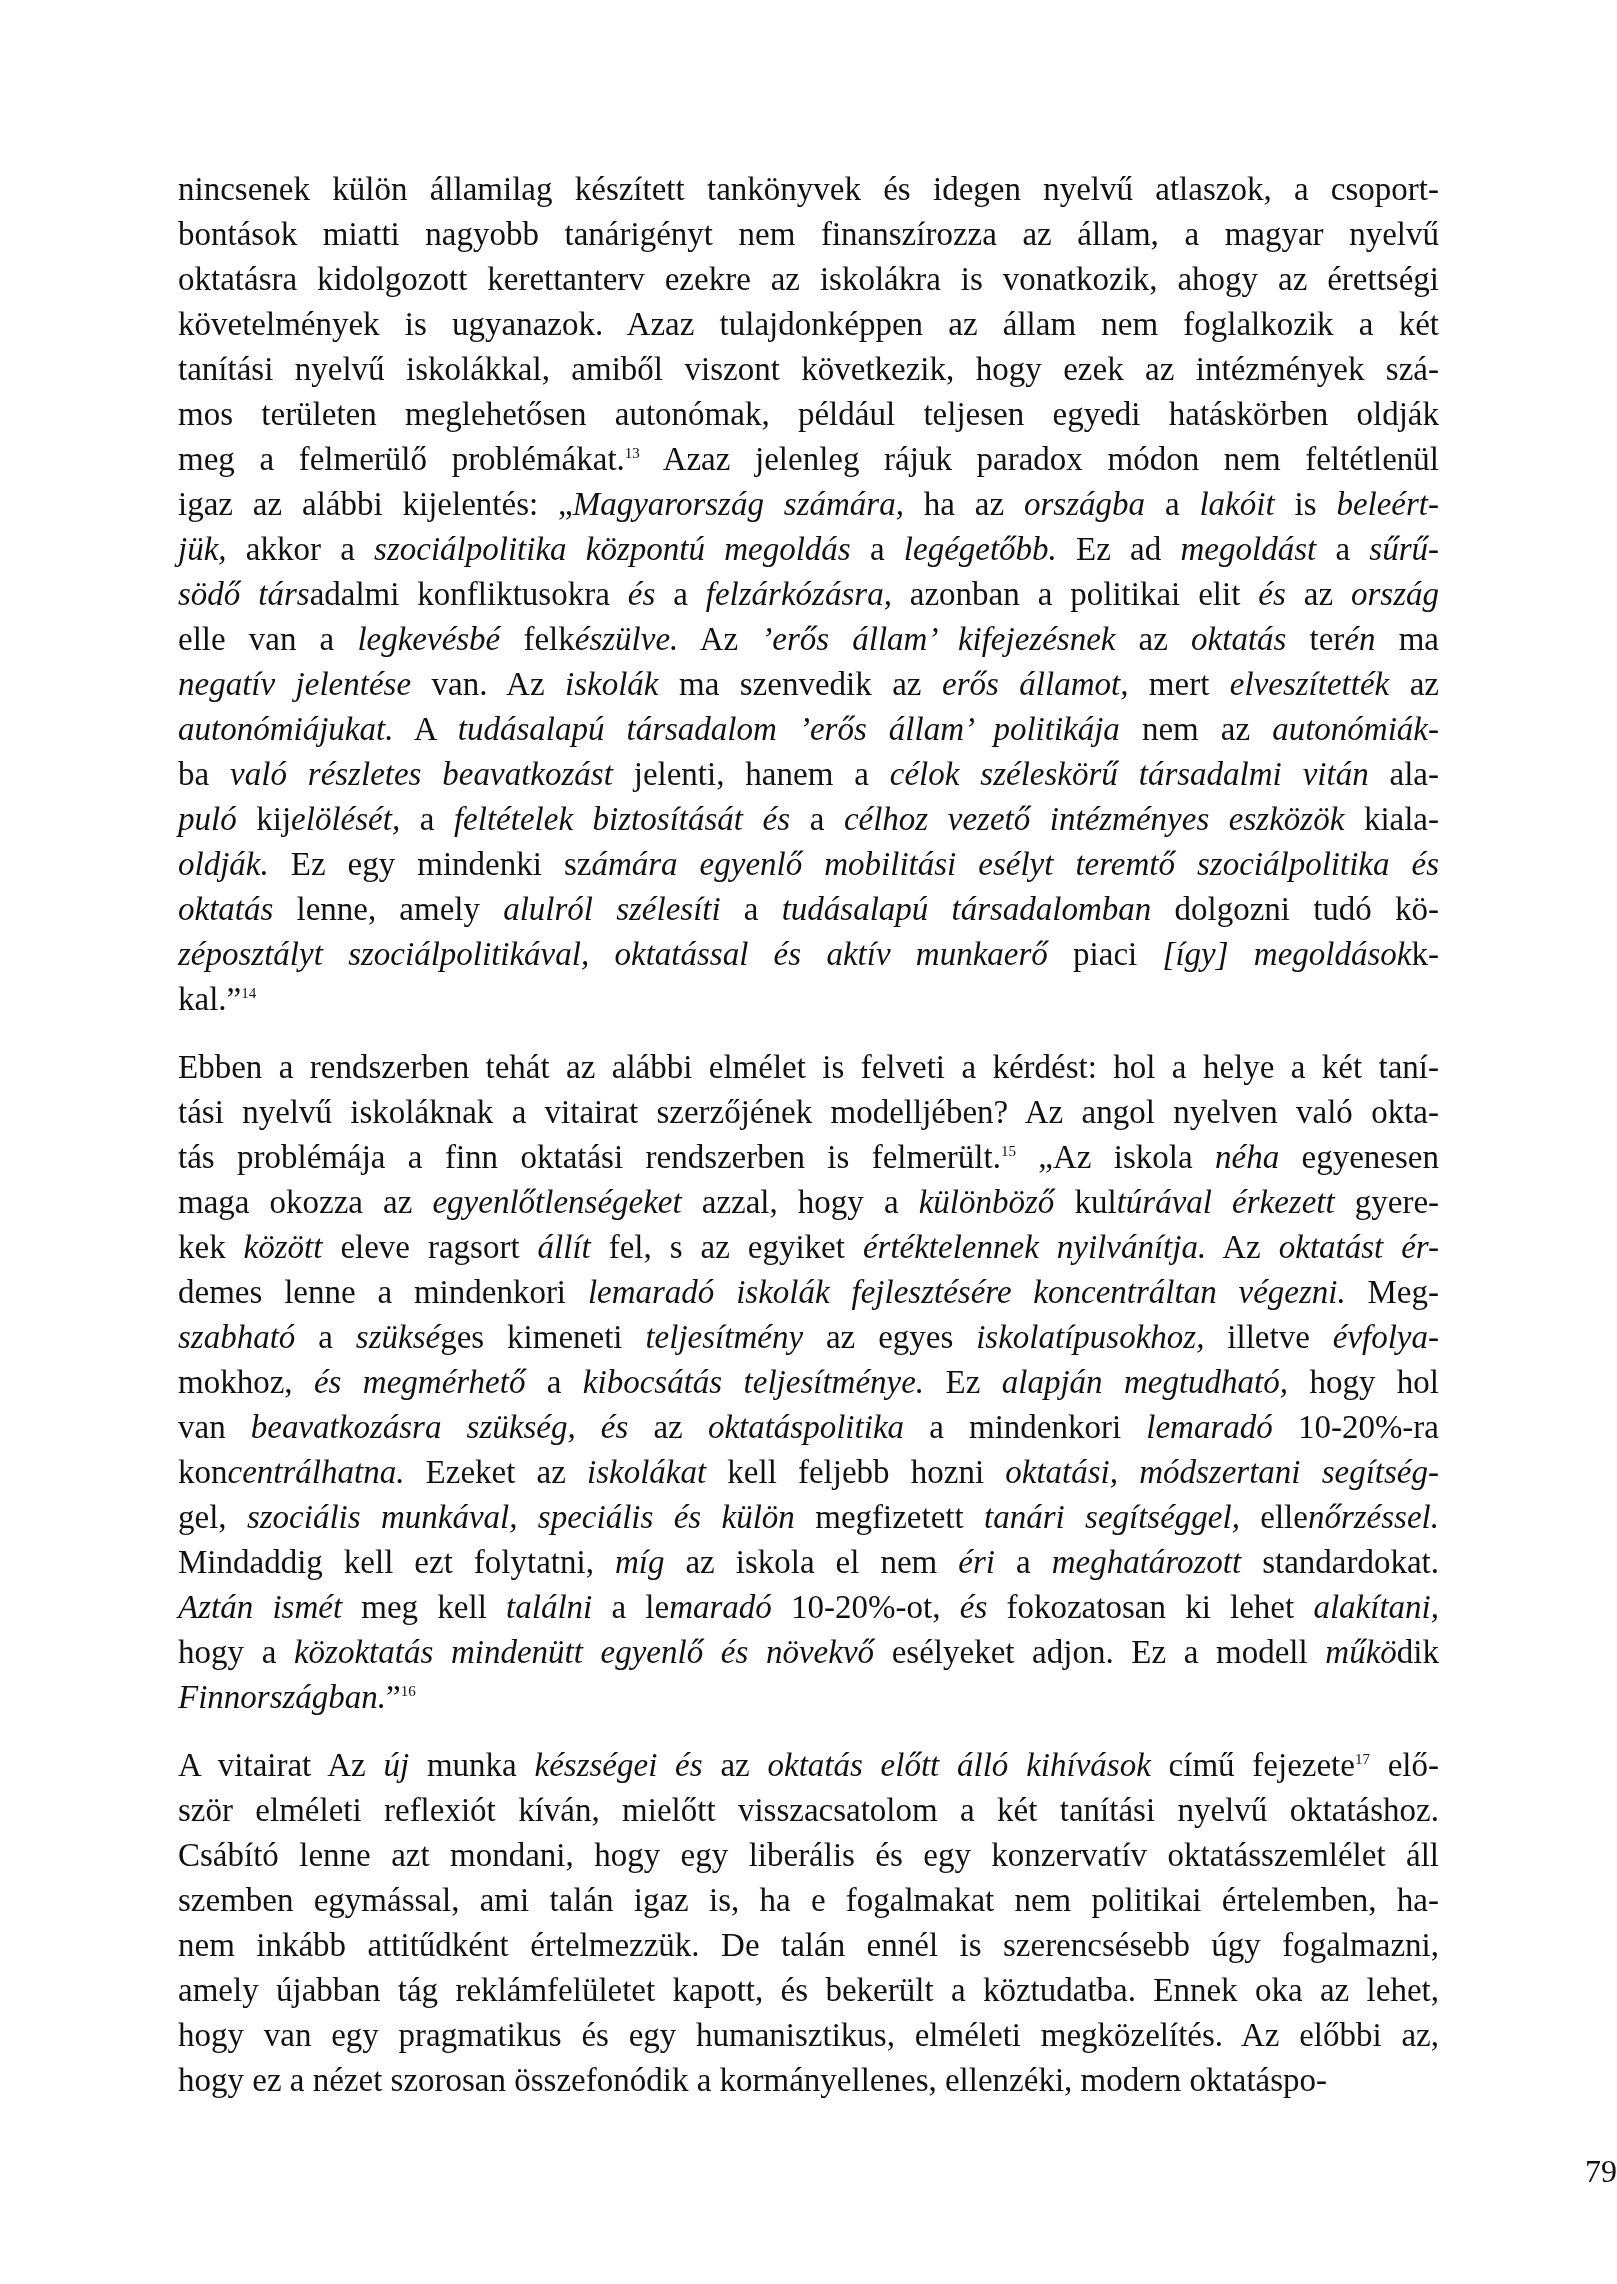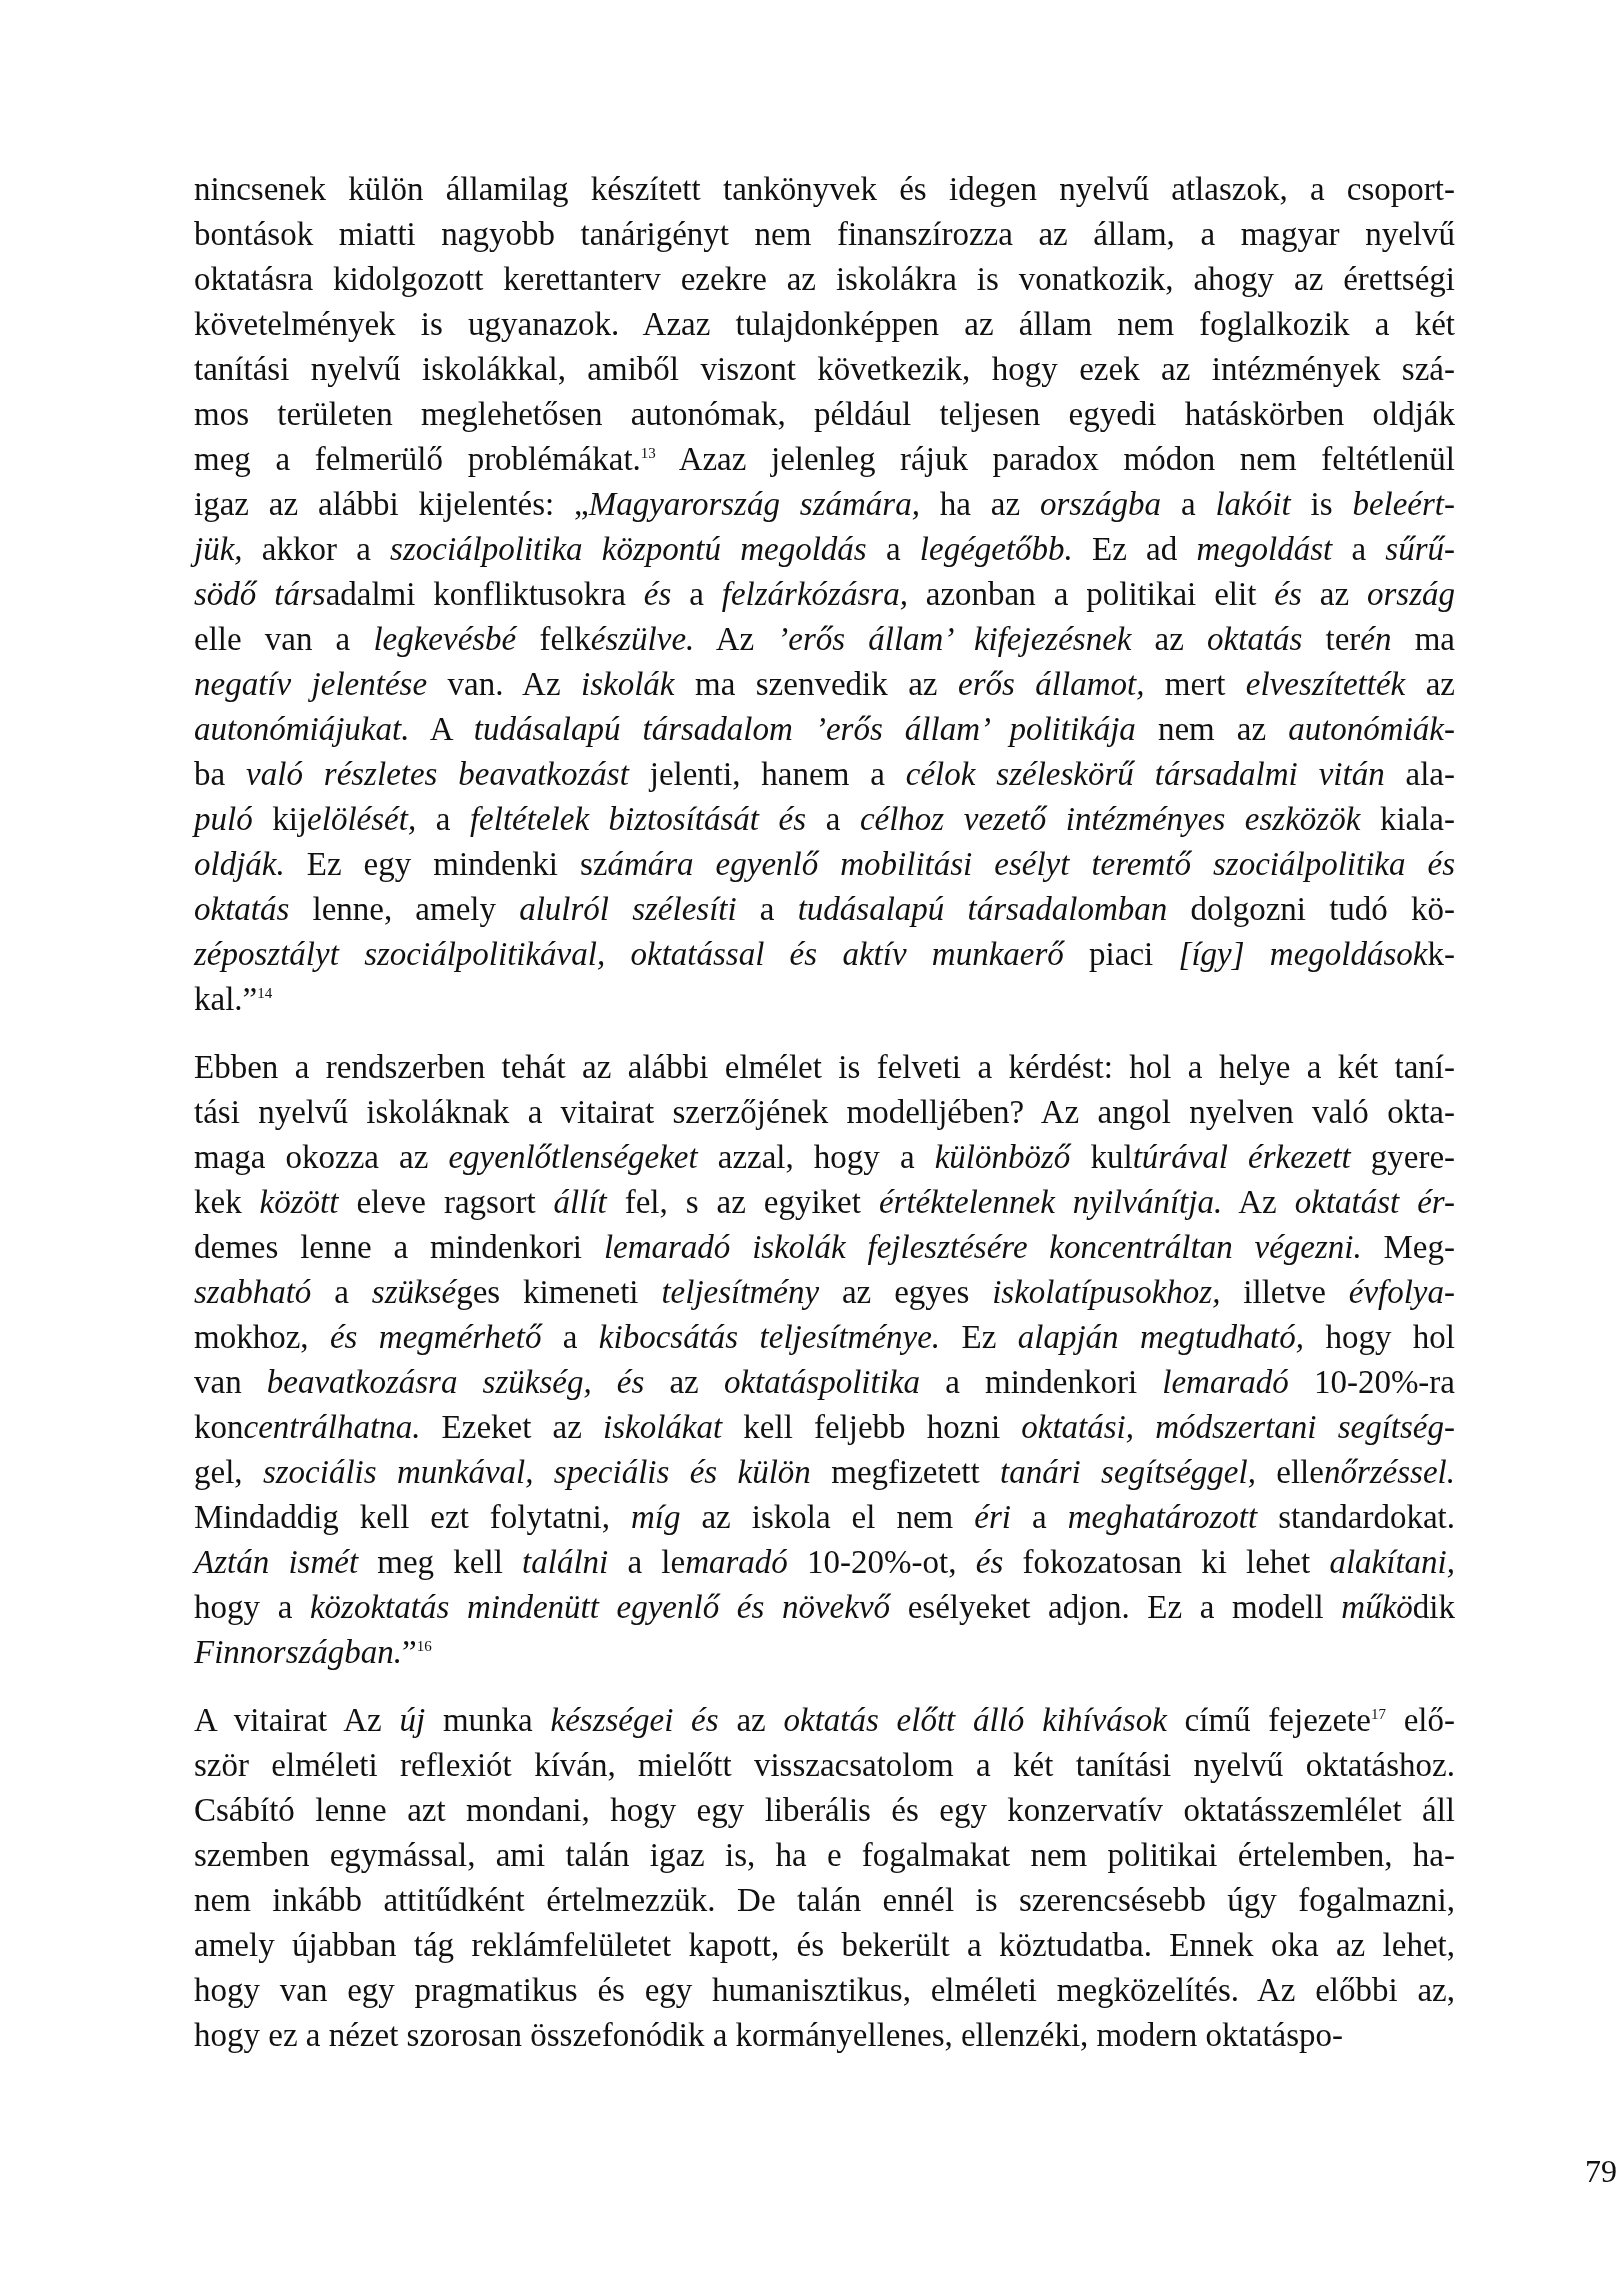--- a/index.html
+++ b/index.html
@@ -1,19 +1,19 @@
 <!DOCTYPE html>
 <html style="font-size:12px"><head>
 <meta charset="utf-8">
 <style>
   html, body { margin: 0; padding: 0; background: #ffffff; }
   body { width: 1617px; height: 2284px; position: relative; overflow: hidden; }
   .page { position: absolute; left: 0; top: 0; width: 1617px; height: 2284px; background: #fff; }
   .text-block {
-    position: absolute; left: 194px; top: 167px; width: 1261px;
+    position: absolute; left: 178px; top: 167px; width: 1261px;
     font-family: "Liberation Serif", "DejaVu Serif", serif;
     font-size: 33px; color: #111;
   }
   .para { margin: 0 0 23px 0; }
   .line {
     display: block; height: 45px; line-height: 45px;
     text-align: justify; text-align-last: justify; white-space: nowrap;
   }
   .line.last { text-align-last: left; }
   .line > span.inner { display: inline-block; width: 100%; text-align: justify; text-align-last: justify; white-space: normal; }
@@ -47,20 +47,21 @@
         <div class="line"><span class="inner"><span>ba </span><span class="i">való részletes beavatkozást</span><span> jelenti, hanem a </span><span class="i">célok széleskörű társadalmi vitán</span><span> ala-</span></span></div>
         <div class="line"><span class="inner"><span class="i">puló</span><span> kij</span><span class="i">elölését,</span><span> a </span><span class="i">feltételek biztosítását és</span><span> a </span><span class="i">célhoz vezető intézményes eszközök</span><span> kiala-</span></span></div>
         <div class="line"><span class="inner"><span class="i">oldják.</span><span> Ez egy mindenki sz</span><span class="i">ámára egyenlő mobilitási esélyt teremtő szociálpolitika és</span></span></div>
         <div class="line"><span class="inner"><span class="i">oktatás</span><span> lenne, amely </span><span class="i">alulról szélesíti</span><span> a </span><span class="i">tudásalapú társadalomban</span><span> dolgozni tudó kö-</span></span></div>
         <div class="line"><span class="inner"><span class="i">zéposztályt szociálpolitikával, oktatással és aktív munkaerő</span><span> piaci </span><span class="i">[így] megoldások</span><span>k-</span></span></div>
         <div class="line last"><span class="inner"><span>kal.”</span><sup>14</sup></span></div>
       </div>
       <div class="para">
         <div class="line"><span class="inner"><span>Ebben a rendszerben tehát az alábbi elmélet is felveti a kérdést: hol a helye a két taní-</span></span></div>
         <div class="line"><span class="inner"><span>tási nyelvű iskoláknak a vitairat szerzőjének modelljében? Az angol nyelven való okta-</span></span></div>
+        <div class="line"><span class="inner"><span>tás problémája a finn oktatási rendszerben is felmerült.</span><sup>15</sup><span> „Az iskola </span><span class="i">néha</span><span> egyenesen</span></span></div>
         <div class="line"><span class="inner"><span>maga okozza az </span><span class="i">egyenlőtlenségeket</span><span> azzal, hogy a </span><span class="i">különböző</span><span> kul</span><span class="i">túrával érkezett</span><span> gyere-</span></span></div>
         <div class="line"><span class="inner"><span>kek </span><span class="i">között</span><span> eleve ragsort </span><span class="i">állít</span><span> fel, s az egyiket </span><span class="i">értéktelennek nyilvánítja.</span><span> Az </span><span class="i">oktatást ér-</span></span></div>
         <div class="line"><span class="inner"><span>demes lenne a mindenkori </span><span class="i">lemaradó iskolák fejlesztésére koncentráltan végezni.</span><span> Meg-</span></span></div>
         <div class="line"><span class="inner"><span class="i">szabható</span><span> a </span><span class="i">szüksé</span><span>ges kimeneti </span><span class="i">teljesítmény</span><span> az egyes </span><span class="i">iskolatípusokhoz,</span><span> illetve </span><span class="i">évfolya-</span></span></div>
         <div class="line"><span class="inner"><span>mokhoz, </span><span class="i">és megmérhető</span><span> a </span><span class="i">kibocsátás teljesítménye.</span><span> Ez </span><span class="i">alapján megtudható,</span><span> hogy hol</span></span></div>
         <div class="line"><span class="inner"><span>van </span><span class="i">beavatkozásra szükség, és</span><span> az </span><span class="i">oktatáspolitika</span><span> a mindenkori </span><span class="i">lemaradó</span><span> 10-20%-ra</span></span></div>
         <div class="line"><span class="inner"><span>kon</span><span class="i">centrálhatna.</span><span> Ezeket az </span><span class="i">iskolákat</span><span> kell feljebb hozni </span><span class="i">oktatási, módszertani segítség-</span></span></div>
         <div class="line"><span class="inner"><span>gel, </span><span class="i">szociális munkával, speciális és külön</span><span> megfizetett </span><span class="i">tanári segítséggel,</span><span> elle</span><span class="i">nőrzéssel.</span></span></div>
         <div class="line"><span class="inner"><span>Mindaddig kell ezt folytatni, </span><span class="i">míg</span><span> az iskola el nem </span><span class="i">éri</span><span> a </span><span class="i">meghatározott</span><span> standardokat.</span></span></div>
         <div class="line"><span class="inner"><span class="i">Aztán ismét</span><span> meg kell </span><span class="i">találni</span><span> a le</span><span class="i">maradó</span><span> 10-20%-ot, </span><span class="i">és</span><span> fokozatosan ki lehet </span><span class="i">alakítani,</span></span></div>

